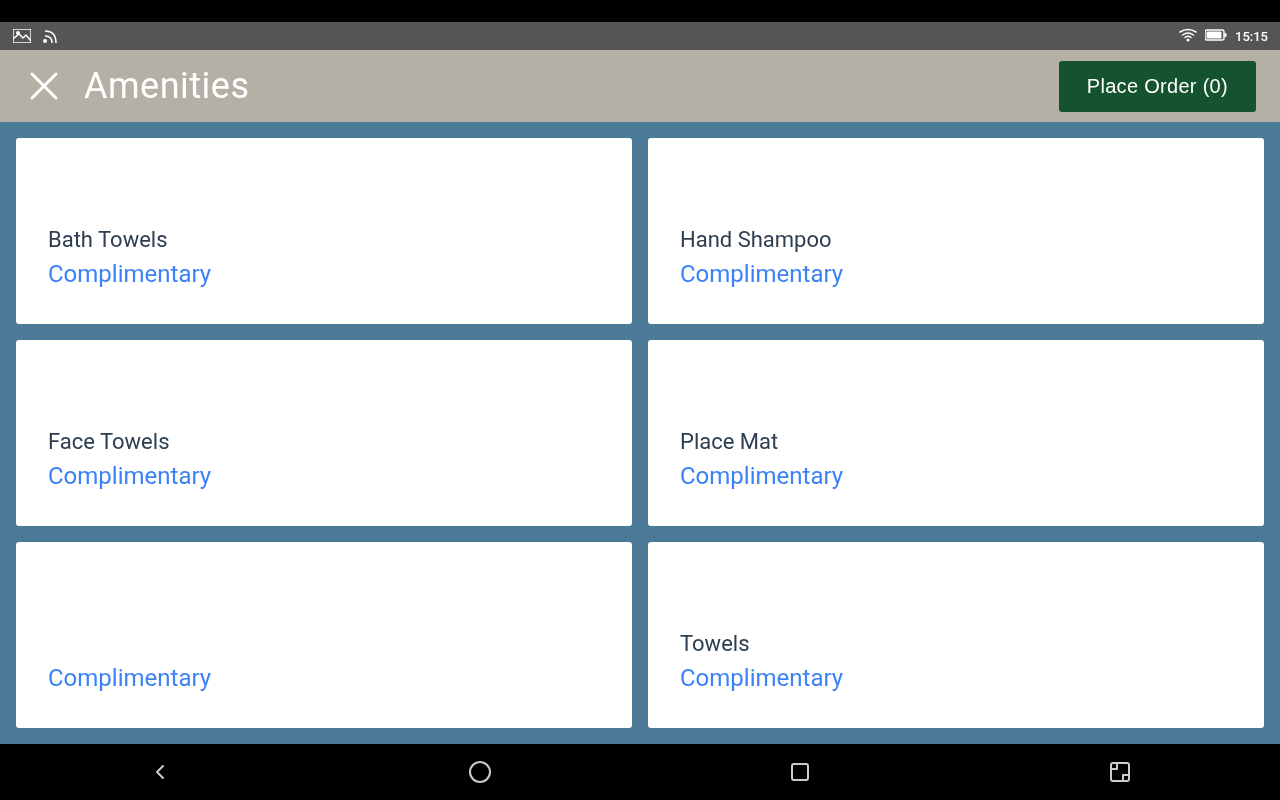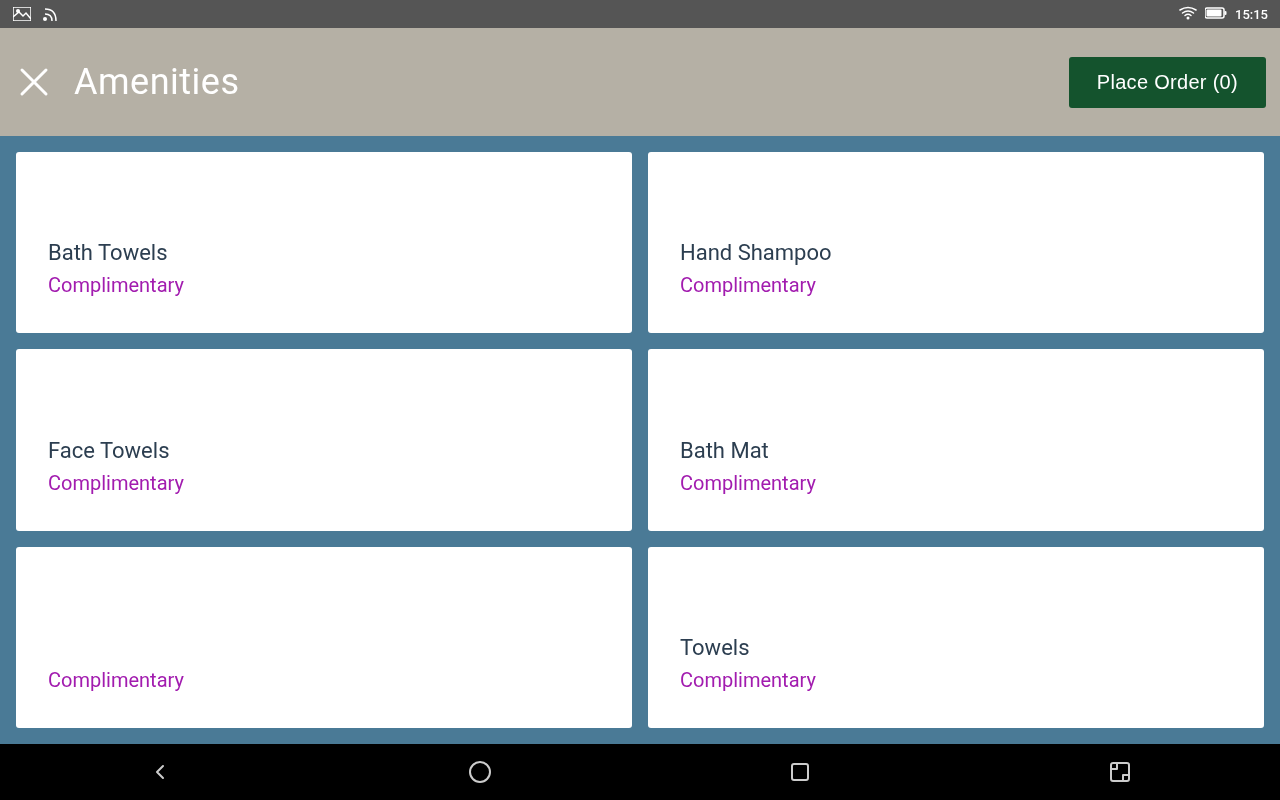--- a/index.html
+++ b/index.html
@@ -7,20 +7,21 @@
 
     
     .status-bar {
       height: 28px;
       background: #555;
       display: flex;
       align-items: center;
       justify-content: space-between;
       padding: 0 12px;
       flex-shrink: 0;
+      margin-top: 22px;
     }
     .status-bar-left {
       display: flex;
       align-items: center;
       gap: 8px;
     }
     .status-icon {
       width: 20px;
       height: 16px;
       display: flex;
@@ -31,26 +32,26 @@
       display: flex;
       align-items: center;
       gap: 8px;
       color: #fff;
       font-size: 13px;
       font-weight: 500;
     }
 
     
     .app-bar {
-      height: 108px;
+      height: 72px;
       background: #b5b0a5;
       display: flex;
       align-items: center;
       justify-content: space-between;
-      padding: 0 14px;
+      padding: 0 24px;
       flex-shrink: 0;
     }
     .app-bar-left {
       display: flex;
       align-items: center;
       gap: 20px;
     }
     .close-btn {
       cursor: pointer;
       display: flex;
@@ -97,22 +98,22 @@
       justify-content: flex-end;
       cursor: pointer;
     }
     .amenity-name {
       font-size: 22px;
       font-weight: 400;
       color: #2c3e50;
       margin-bottom: 8px;
     }
     .amenity-price {
-      font-size: 20px;
-      color: #a21caf;
+      font-size: 24px;
+      color: #3b82f6;
       font-weight: 400;
     }
 
     
     .nav-bar {
       height: 56px;
       background: #000;
       display: flex;
       align-items: center;
       justify-content: space-around;
@@ -194,21 +195,21 @@
     </div>
     <div class="amenity-card">
       <div class="amenity-name">Hand Shampoo</div>
       <div class="amenity-price">Complimentary</div>
     </div>
     <div class="amenity-card">
       <div class="amenity-name">Face Towels</div>
       <div class="amenity-price">Complimentary</div>
     </div>
     <div class="amenity-card">
-      <div class="amenity-name">Bath Mat</div>
+      <div class="amenity-name">Place Mat</div>
       <div class="amenity-price">Complimentary</div>
     </div>
     <div class="amenity-card">
       <div class="amenity-price">Complimentary</div>
     </div>
     <div class="amenity-card">
       <div class="amenity-name">Towels</div>
       <div class="amenity-price">Complimentary</div>
     </div>
   </div>

